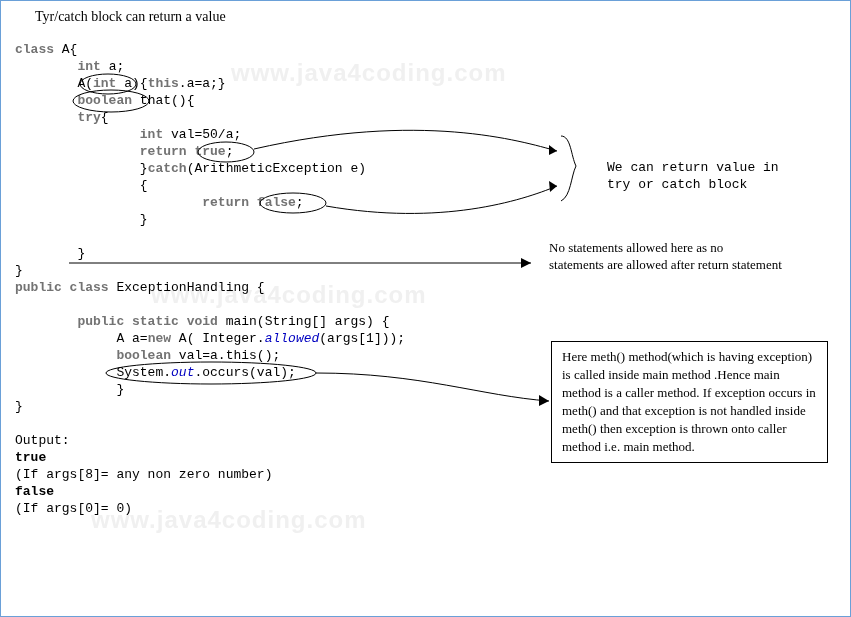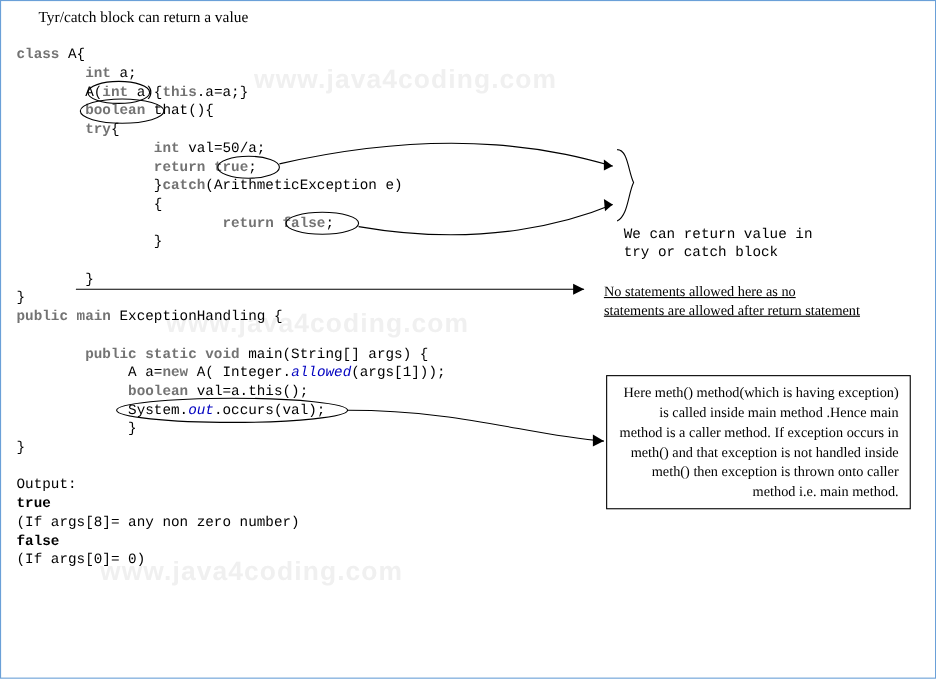--- a/index.html
+++ b/index.html
@@ -39,21 +39,20 @@
   .kw { color: #737373; font-weight: bold; }
   .str { color: #0000c0; font-style: italic; }
   .annotbox {
     position: absolute;
     border: 1px solid #000;
     font-family: Georgia, "Times New Roman", serif;
     font-size: 13px;
     line-height: 18px;
     padding: 6px 10px;
     background: #fff;
-    text-align: right;
   }
   .annot-text {
     position: absolute;
     font-family: "Courier New", monospace;
     font-size: 13px;
     line-height: 17px;
     color: #000;
   }
   .annot-text2 {
     position: absolute;
@@ -97,39 +96,39 @@
 <span class="kw">        try</span><span>{</span>
 <span class="kw">                int</span><span> val=50/a;</span>
 <span class="kw">                return </span><span class="kw">true</span><span>;</span>
 <span>                }</span><span class="kw">catch</span><span>(ArithmeticException e)</span>
 <span>                {</span>
 <span class="kw">                        return</span><span class="kw"> false</span><span>;</span>
 <span>                }</span>
 <span></span>
 <span>        }</span>
 <span>}</span>
-<span class="kw">public main</span><span> ExceptionHandling {</span>
+<span class="kw">public class</span><span> ExceptionHandling {</span>
 <span></span>
 <span class="kw">        public static void</span><span> main(String[] args) {</span>
 <span>             A a=</span><span class="kw">new </span><span>A( Integer.</span><span class="str">allowed</span><span>(args[1]));</span>
 <span class="kw">             boolean</span><span> val=a.this();</span>
 <span>             System.</span><span class="str">out</span><span>.occurs(val);</span>
 <span>             }</span>
 <span>}</span>
 <span></span>
 <span>Output:</span>
 <b>true</b>
 <span>(If args[8]= any non zero number)</span>
 <b>false</b>
 <span>(If args[0]= 0)</span></div>
 
-  <div class="annot-text" style="top:158px; left:566px; white-space:pre;margin-top:45px;">We can return value in
+  <div class="annot-text" style="top:158px; left:606px; white-space:pre;">We can return value in
 try or catch block</div>
 
-  <div class="annot-text2" style="top:255px; left:548px; white-space:pre;text-decoration:underline;">No statements allowed here as no
+  <div class="annot-text2" style="top:238px; left:548px; white-space:pre;">No statements allowed here as no
 statements are allowed after return statement</div>
 
   <div class="annotbox" style="top:340px; left:550px; width:255px;">Here meth() method(which is having exception) is called inside main method .Hence main method is a caller method. If exception occurs in meth() and that exception is not handled  inside meth() then exception is thrown onto caller method i.e. main method.</div>
 
   <svg class="overlay" width="851" height="617">
 
     <ellipse cx="107" cy="83" rx="28" ry="10" fill="none" stroke="#000" stroke-width="1"></ellipse>
 
     <ellipse cx="110" cy="100" rx="38" ry="11" fill="none" stroke="#000" stroke-width="1"></ellipse>
 

